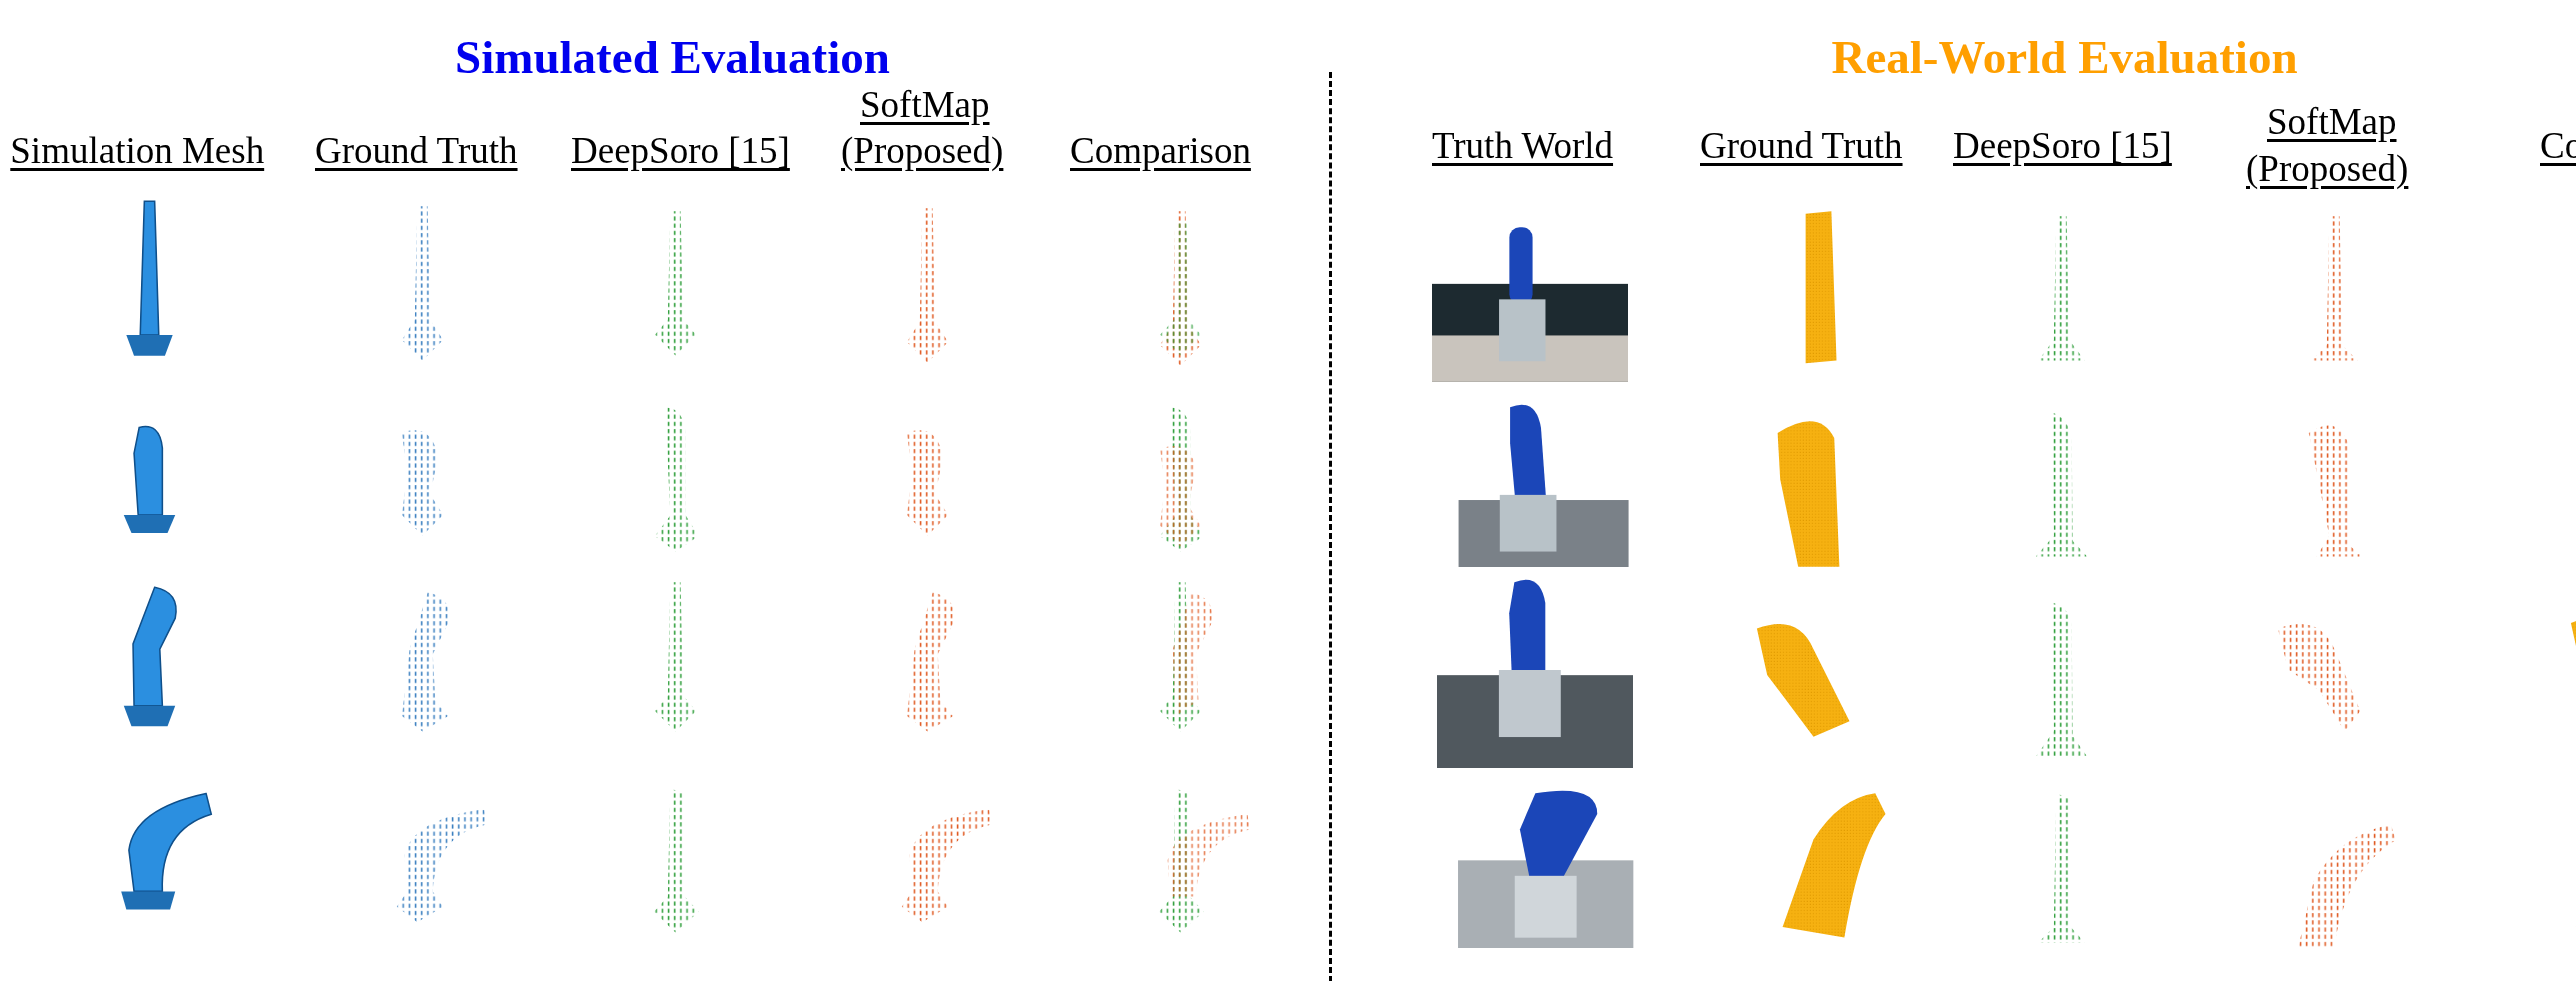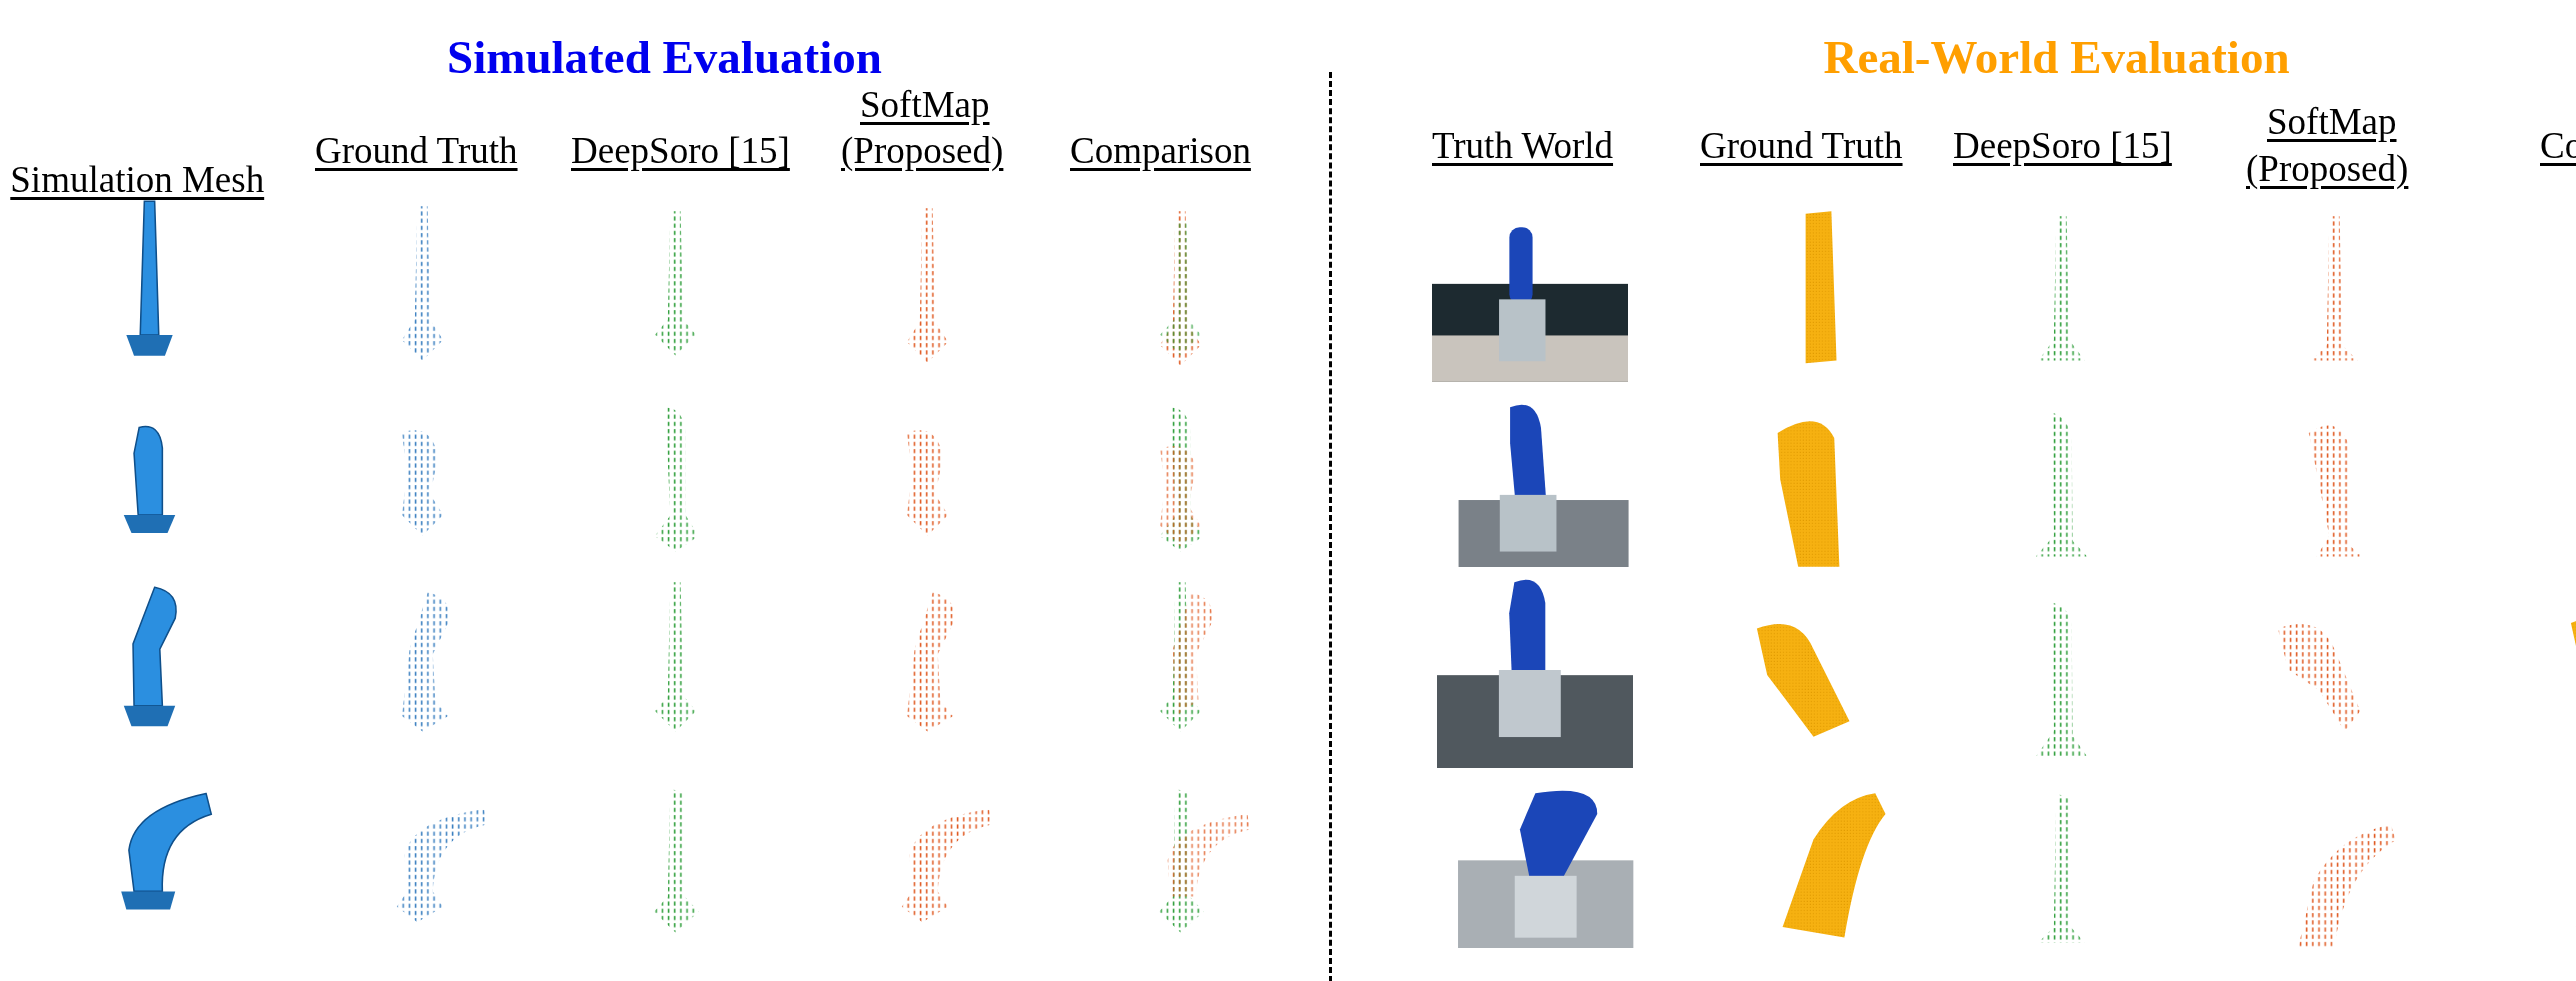--- a/index.html
+++ b/index.html
@@ -1,30 +1,30 @@
 <!DOCTYPE html>
 <html style="font-size:8.2px"><head>
 <meta charset="utf-8">
 <style>
   html,body{margin:0;padding:0;background:#fff;}
   body{width:2780px;height:982px;position:relative;overflow:hidden;font-family:"Liberation Serif",serif;color:#000;}
-  .title{position:absolute;top:30px;font-weight:bold;font-size:47px;text-align:center;}
+  .title{position:absolute;top:30px;font-weight:bold;font-size:47px;text-align:center;padding-left:8px;}
   .hdr{position:absolute;font-size:37px;text-decoration:underline;text-underline-offset:5.2px;text-decoration-thickness:3.1px;text-align:center;line-height:44px;white-space:nowrap;}
   .divider{position:absolute;left:1329px;top:72px;height:910px;border-left:3.6px dashed #000;}
   .cell{position:absolute;width:155px;height:175px;}
   .cell svg{width:100%;height:100%;display:block;}
   .photo{position:absolute;width:196px;height:155px;}
 </style>
 </head>
 <body>
 
 <div class="title" style="left:0;width:1329px;color:#0000ee;">Simulated Evaluation</div>
 <div class="title" style="left:1334px;width:1445px;color:#ff9f00;">Real-World Evaluation</div>
 
-<div class="hdr" style="left:10.3px;top:129px;margin-top:29px;">Simulation Mesh</div>
+<div class="hdr" style="left:10.3px;top:129px;">Simulation Mesh</div>
 <div class="hdr" style="left:315px;top:129px;">Ground Truth</div>
 <div class="hdr" style="left:571px;top:129px;">DeepSoro [15]</div>
 <div class="hdr" style="left:860px;top:83px;">SoftMap</div>
 <div class="hdr" style="left:841px;top:129px;">(Proposed)</div>
 <div class="hdr" style="left:1070px;top:129px;">Comparison</div>
 
 <div class="divider"></div>
 
 <div class="hdr" style="left:1432px;top:124px;">Truth World</div>
 <div class="hdr" style="left:1700px;top:124px;">Ground Truth</div>

